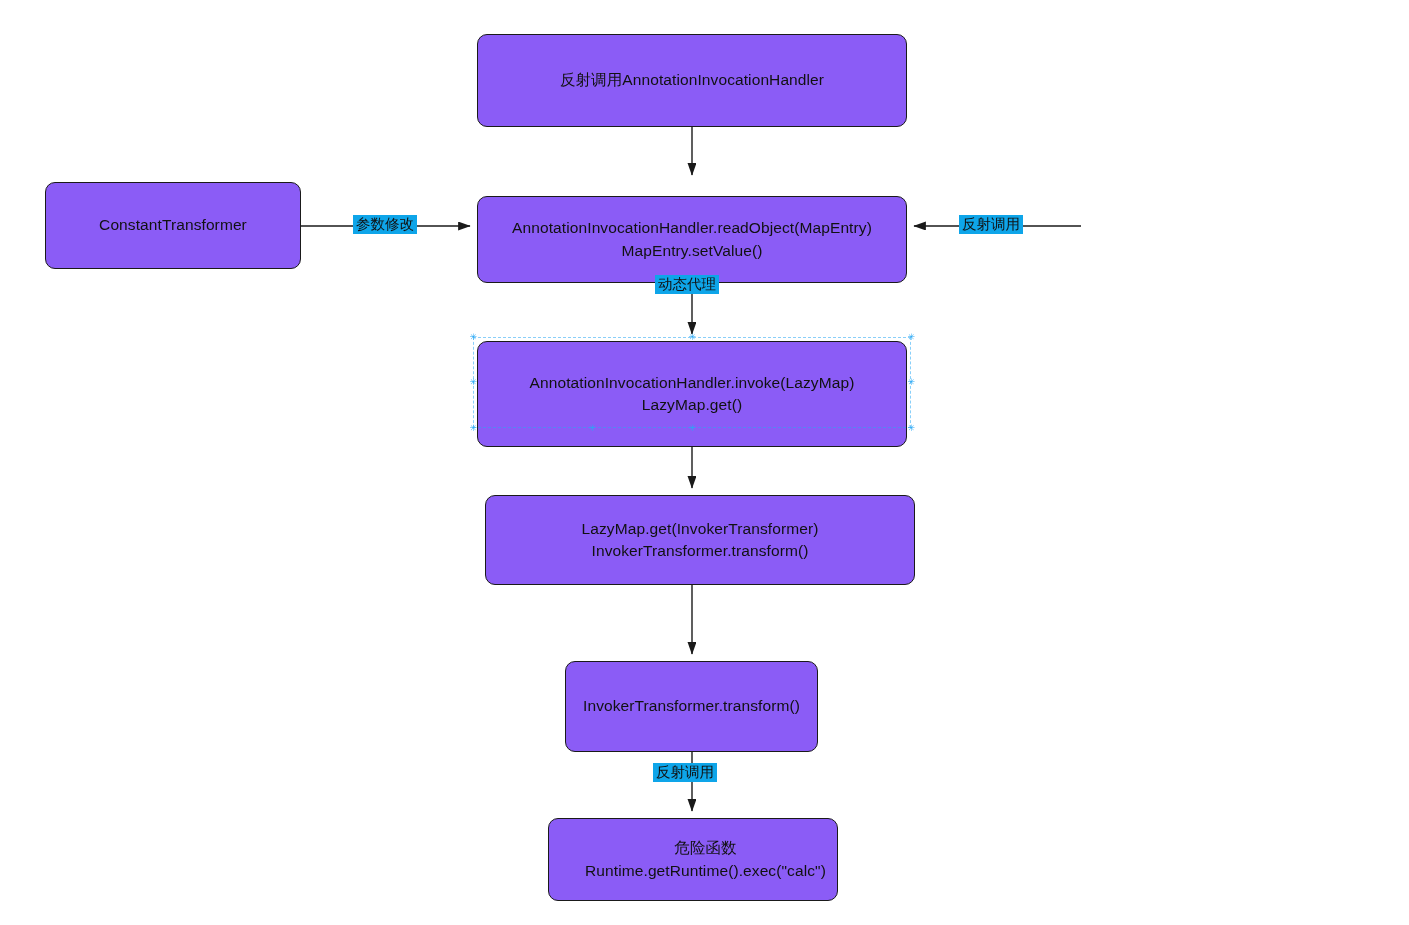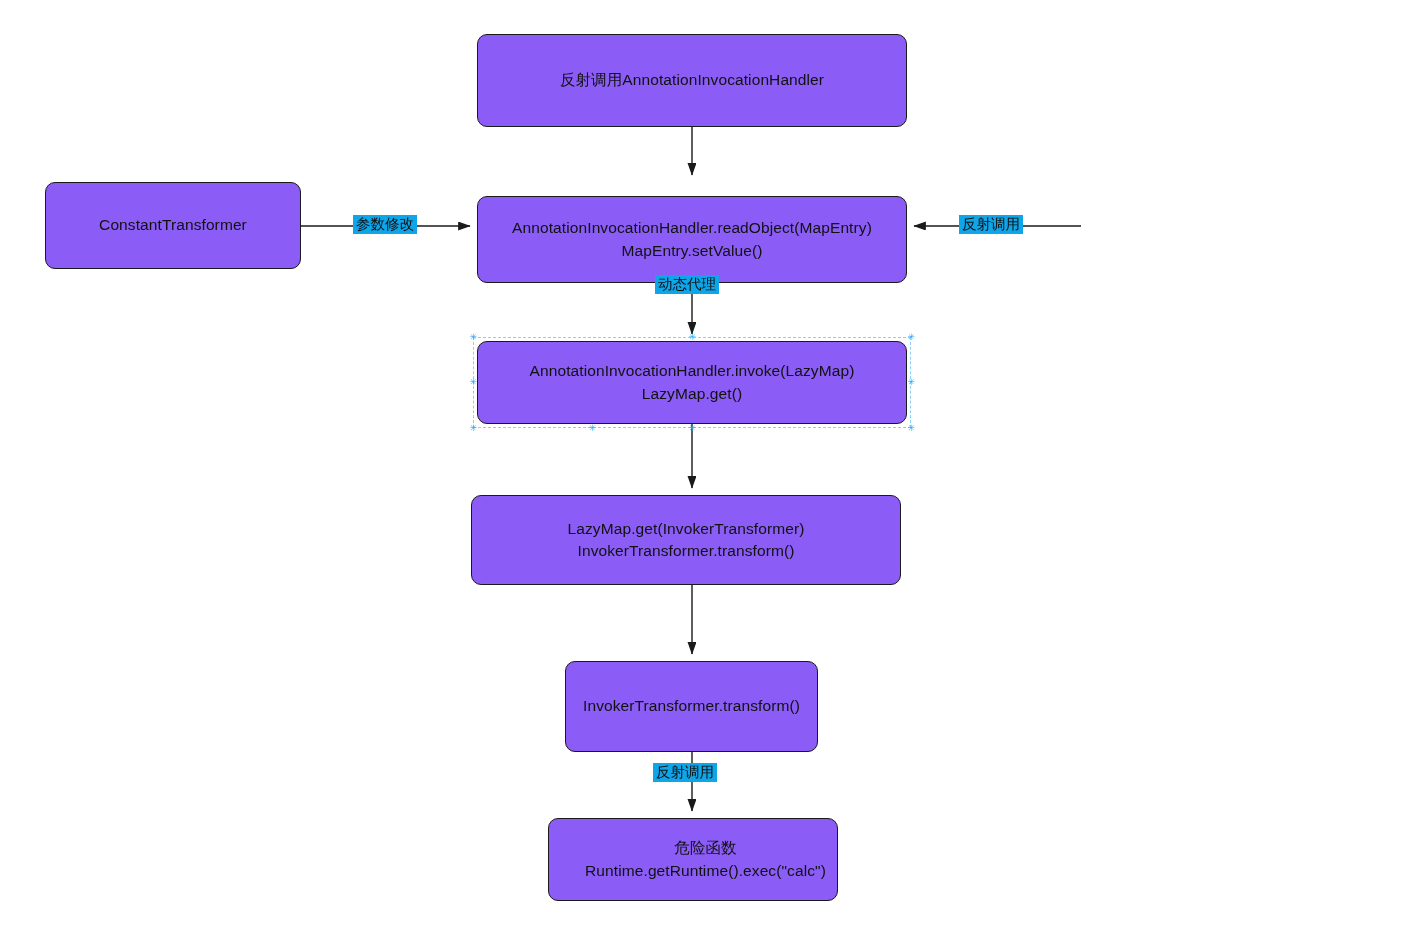--- a/index.html
+++ b/index.html
@@ -98,35 +98,35 @@
   </svg>
 
   <div class="node" style="left:477px; top:34px; width:430px; height:93px;">反射调用AnnotationInvocationHandler</div>
 
   <div class="node" style="left:45px; top:182px; width:256px; height:87px;">ConstantTransformer</div>
 
   <div class="node" style="left:477px; top:196px; width:430px; height:87px;">AnnotationInvocationHandler.readObject(MapEntry)
 MapEntry.setValue()</div>
 
 
-  <div class="node" style="left:477px; top:341px; width:430px; height:83px;">AnnotationInvocationHandler.invoke(LazyMap)
+  <div class="node" style="left:477px; top:341px; width:430px; height:106px;">AnnotationInvocationHandler.invoke(LazyMap)
 LazyMap.get()</div>
 
   <div class="sel-frame" style="left:473px; top:337px; width:438px; height:91px;"></div>
   <div class="sel-handle" style="left:473px; top:337px;">✳</div>
   <div class="sel-handle" style="left:692px; top:337px;">✳</div>
   <div class="sel-handle" style="left:911px; top:337px;">✳</div>
   <div class="sel-handle" style="left:473px; top:382px;">✳</div>
   <div class="sel-handle" style="left:911px; top:382px;">✳</div>
   <div class="sel-handle" style="left:473px; top:428px;">✳</div>
   <div class="sel-handle" style="left:592px; top:428px;">✳</div>
   <div class="sel-handle" style="left:692px; top:428px;">✳</div>
   <div class="sel-handle" style="left:911px; top:428px;">✳</div>
 
-  <div class="node" style="left:471px; top:495px; width:430px; height:90px;">LazyMap.get(InvokerTransformer)
+  <div class="node" style="left:485px; top:495px; width:430px; height:90px;">LazyMap.get(InvokerTransformer)
 InvokerTransformer.transform()</div>
 
   <div class="node" style="left:565px; top:661px; width:253px; height:91px;">InvokerTransformer.transform()</div>
 
   <div class="node" style="left:548px; top:818px; width:290px; height:83px;padding-left:33px;">危险函数
 Runtime.getRuntime().exec("calc")</div>
 
   <div class="edge-label" style="left:353px; top:215px;">参数修改</div>
 
   <div class="edge-label" style="left:959px; top:215px;">反射调用</div>

